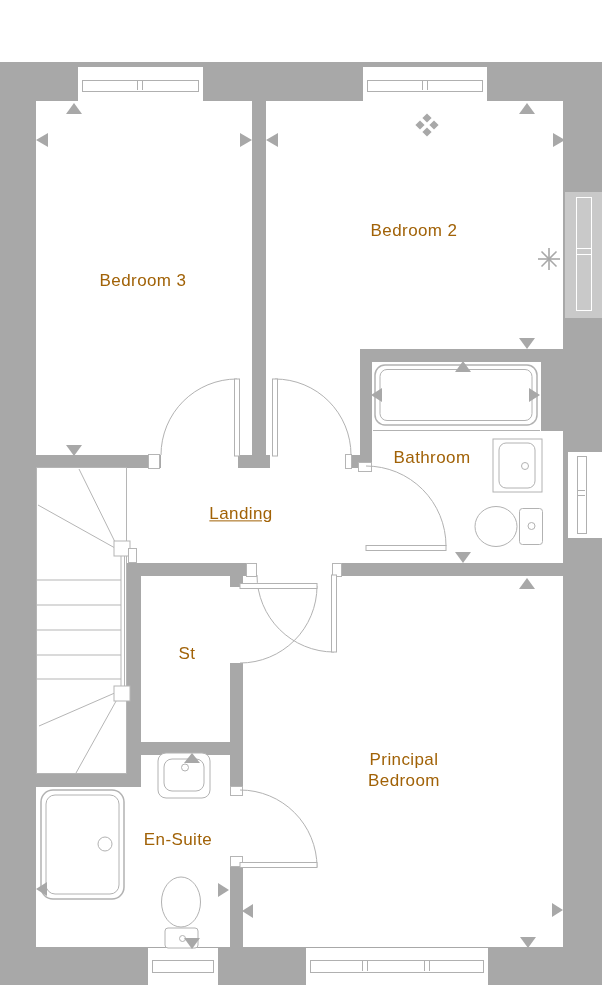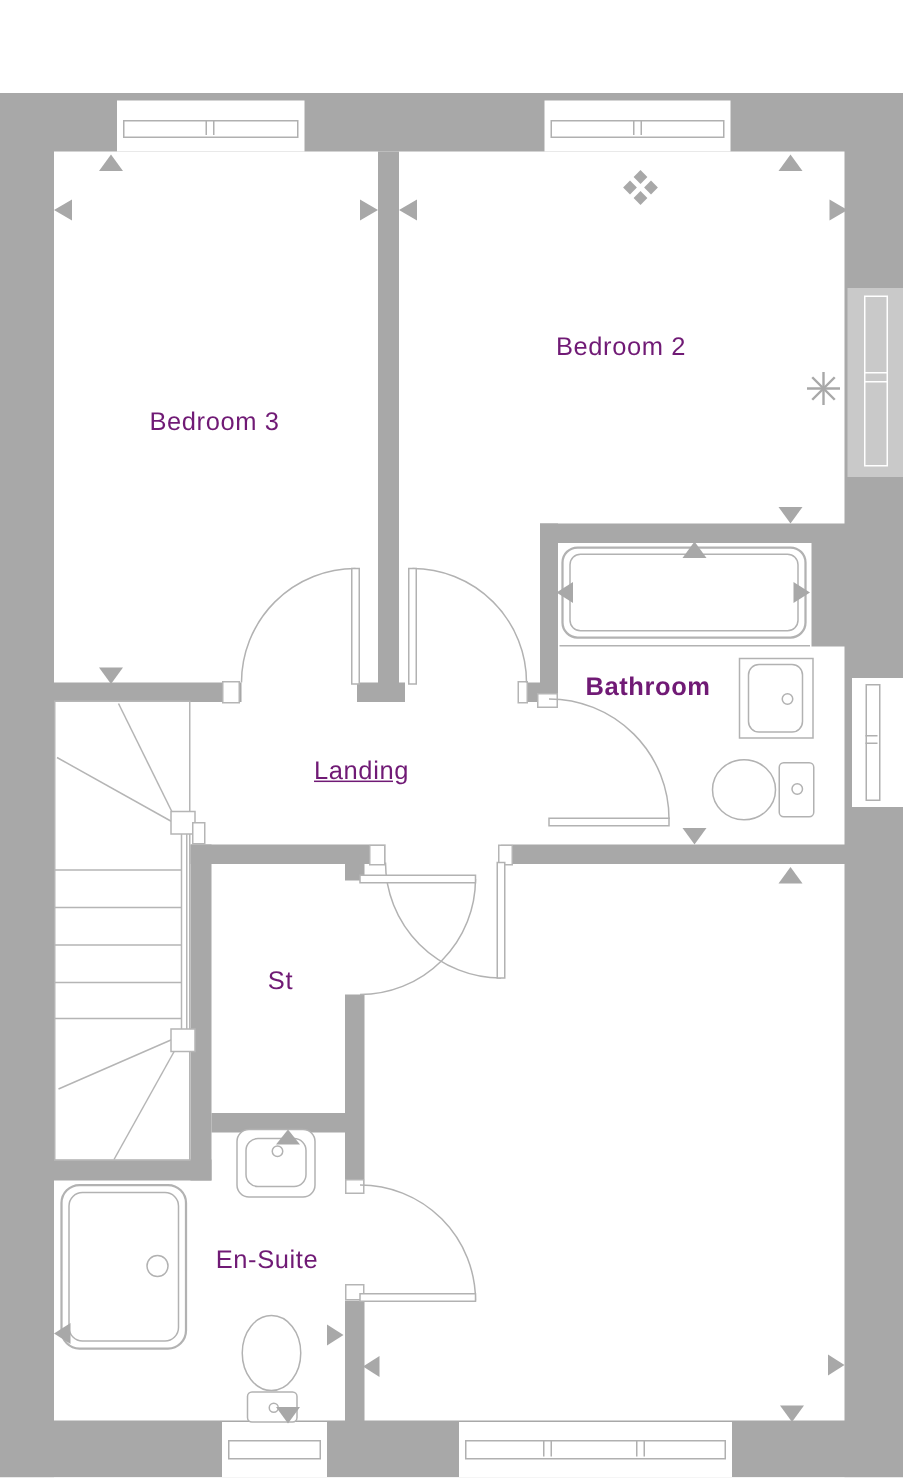--- a/index.html
+++ b/index.html
@@ -1,20 +1,20 @@
 <!DOCTYPE html>
 <html><head>
 <meta charset="utf-8">
 <style>
   html,body{margin:0;padding:0;background:#fff;}
   #plan{position:relative;width:602px;height:985px;background:#ffffff;overflow:hidden;
         font-family:"Liberation Sans","DejaVu Sans",sans-serif;}
   .wall{position:absolute;background:#a8a8a8;}
   .jamb{position:absolute;background:#ffffff;border:1px solid #b5b5b5;box-sizing:border-box;}
-  .room-label{position:absolute;transform:translate(-50%,-50%);color:#701a75;font-size:17px;
+  .room-label{position:absolute;transform:translate(-50%,-50%);color:#a16207;font-size:17px;
               letter-spacing:.4px;white-space:pre-line;text-align:center;line-height:1.25;}
   .window{position:absolute;background:#ffffff;box-sizing:border-box;}
   .glaze-h{position:absolute;left:4px;right:4px;border-top:1px solid #b0b0b0;border-bottom:1px solid #b0b0b0;
            border-left:1px solid #b0b0b0;border-right:1px solid #b0b0b0;}
   .mull-v{position:absolute;width:4px;border-left:1px solid #b0b0b0;border-right:1px solid #b0b0b0;}
   .glaze-v{position:absolute;top:4px;bottom:4px;border-left:1px solid #b0b0b0;border-right:1px solid #b0b0b0;
            border-top:1px solid #b0b0b0;border-bottom:1px solid #b0b0b0;}
   .mull-h{position:absolute;height:4px;border-top:1px solid #b0b0b0;border-bottom:1px solid #b0b0b0;}
   svg{position:absolute;left:0;top:0;}
 </style>
@@ -191,18 +191,20 @@
     <g stroke="#a8a8a8" stroke-width="1.6">
       <line x1="538" y1="259" x2="560" y2="259"></line>
       <line x1="549" y1="248" x2="549" y2="270"></line>
       <line x1="541.5" y1="251.5" x2="556.5" y2="266.5"></line>
       <line x1="541.5" y1="266.5" x2="556.5" y2="251.5"></line>
     </g>
   </svg>
 
   <div class="room-label" style="left:143px;top:281px;">Bedroom 3</div>
   <div class="room-label" style="left:414px;top:231px;">Bedroom 2</div>
-  <div class="room-label" style="left:432px;top:458px;font-weight:bold;">Bathroom</div>
+  <div class="room-label" style="left:432px;top:458px;">Bathroom</div>
   <div class="room-label" style="left:241px;top:514px;text-decoration:underline;">Landing</div>
   <div class="room-label" style="left:187px;top:654px;">St</div>
   <div class="room-label" style="left:178px;top:840px;">En-Suite</div>
+  <div class="room-label" style="left:404px;top:770px;">Principal
+Bedroom</div>
 
 </div>
 
 </body></html>

